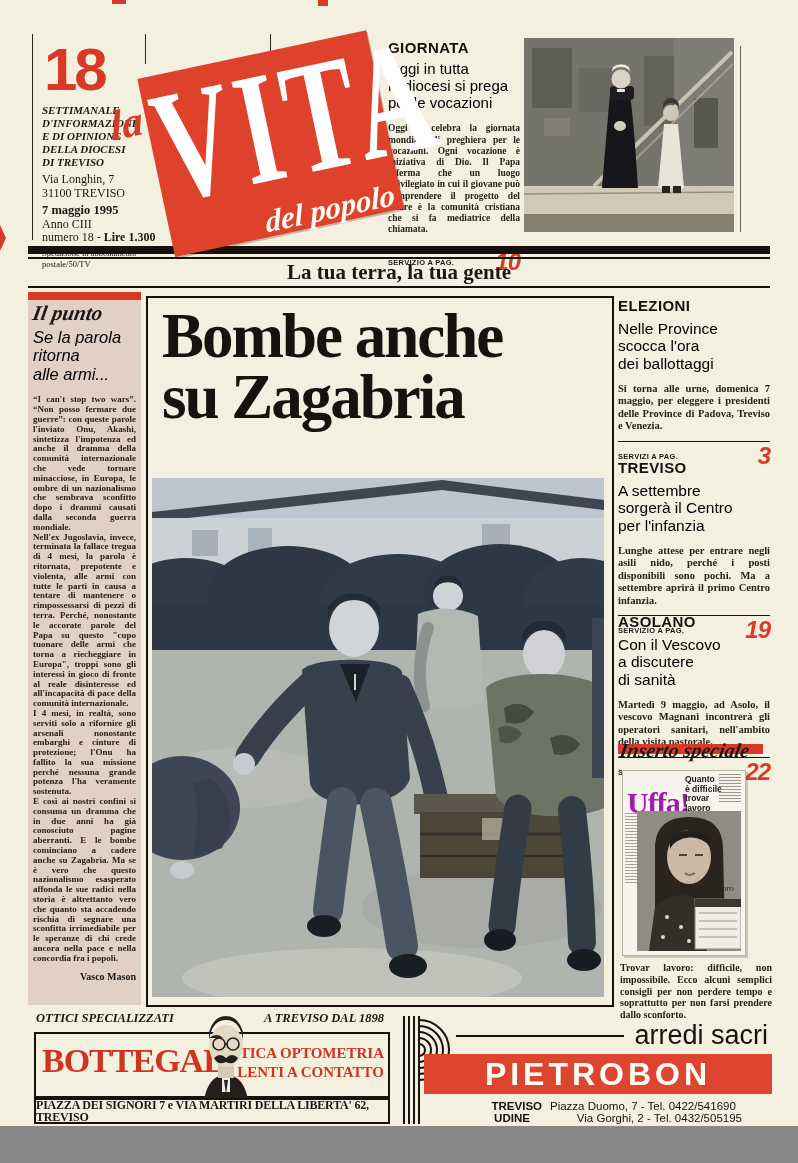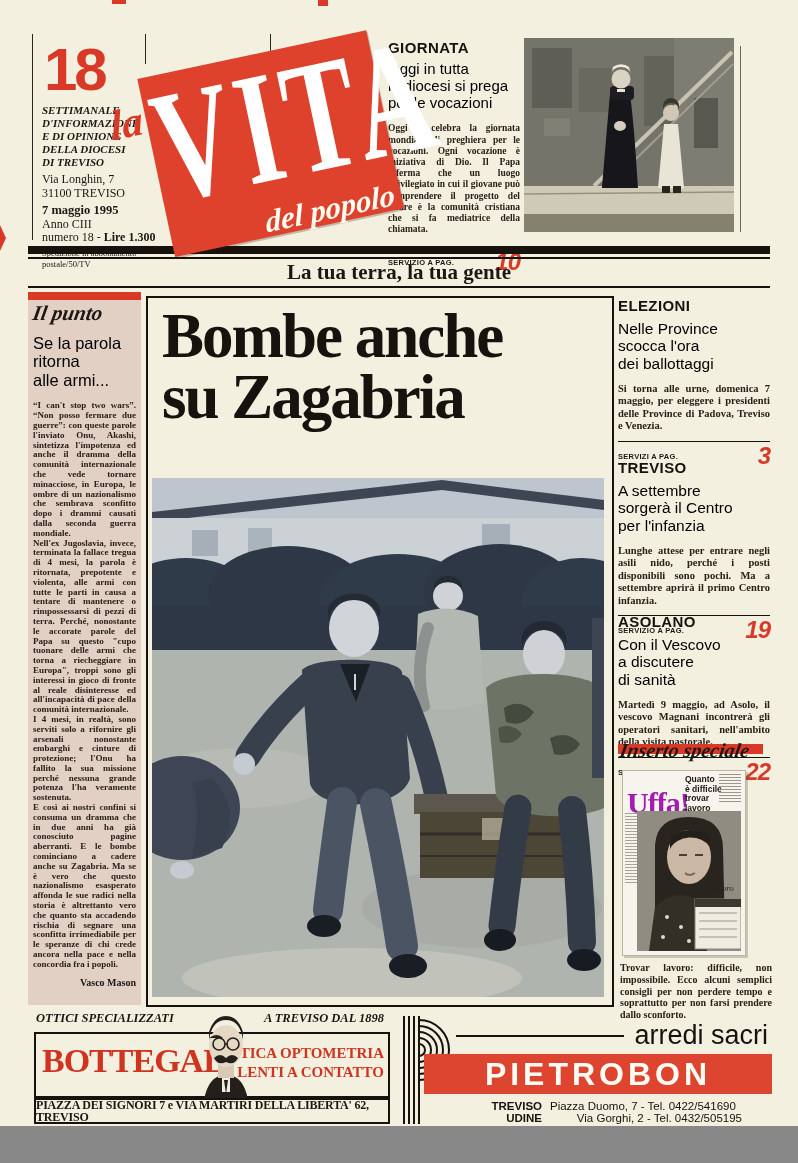--- a/index.html
+++ b/index.html
@@ -118,21 +118,21 @@
 
   <div class="abs" style="left:28px;top:246px;width:742px;height:8px;background:#17120e;z-index:2;"></div>
   <div class="abs" style="left:28px;top:257px;width:742px;height:2px;background:#17120e;z-index:2;"></div>
   <div class="abs" style="left:0;top:261px;width:798px;text-align:center;font:700 21px/1.1 'Liberation Serif',serif;">La tua terra, la tua gente</div>
   <div class="abs" style="left:28px;top:286px;width:742px;height:1.5px;background:#17120e;"></div>
 
   <div class="abs" style="left:28px;top:292px;width:113px;height:713px;background:var(--pink);overflow:hidden;">
     <div style="height:8px;background:var(--red);"></div>
     <div style="padding:3px 5px 0 5px;">
       <span class="script">Il punto</span>
-      <div class="sub-head pre" style="font-size:16.5px;margin-top:10px;">Se la parola
+      <div class="sub-head pre" style="font-size:16.5px;margin-top:4px;font-style:italic;">Se la parola
 ritorna
 alle armi...</div>
       <div class="body-txt" style="font-size:9px;line-height:1.09;margin-top:12px;">“I can't stop two wars”. “Non posso fermare due guerre”: con queste parole l'inviato Onu, Akashi, sintetizza l'impotenza ed anche il dramma della comunità internazionale che vede tornare minacciose, in Europa, le ombre di un nazionalismo che sembrava sconfitto dopo i drammi causati dalla seconda guerra mondiale.</div>
       <div class="body-txt" style="font-size:9px;line-height:1.09;">Nell'ex Jugoslavia, invece, terminata la fallace tregua di 4 mesi, la parola è ritornata, prepotente e violenta, alle armi con tutte le parti in causa a tentare di mantenere o rimpossessarsi di pezzi di terra. Perché, nonostante le accorate parole del Papa su questo "cupo tuonare delle armi che torna a riecheggiare in Europa", troppi sono gli interessi in gioco di fronte al reale disinteresse ed all'incapacità di pace della comunità internazionale.</div>
       <div class="body-txt" style="font-size:9px;line-height:1.09;">I 4 mesi, in realtà, sono serviti solo a rifornire gli arsenali nonostante embarghi e cinture di protezione; l'Onu ha fallito la sua missione perché nessuna grande potenza l'ha veramente sostenuta.</div>
       <div class="body-txt" style="font-size:9px;line-height:1.09;">E così ai nostri confini si consuma un dramma che in due anni ha già conosciuto pagine aberranti. E le bombe cominciano a cadere anche su Zagabria. Ma se è vero che questo nazionalismo esasperato affonda le sue radici nella storia è altrettanto vero che quanto sta accadendo rischia di segnare una sconfitta irrimediabile per le speranze di chi crede ancora nella pace e nella concordia fra i popoli.</div>
       <div style="text-align:right;font:700 10px/1 'Liberation Serif',serif;margin-top:8px;">Vasco Mason</div>
     </div>
   </div>
 
@@ -322,21 +322,21 @@
     <div class="abs" style="left:60px;top:10px;width:312px;display:flex;align-items:center;justify-content:flex-end;gap:10px;">
       <div style="flex:1;height:2px;background:#17120e;"></div>
       <span style="font:400 27px/1 'Liberation Sans',sans-serif;color:#17120e;">arredi sacri</span>
     </div>
     <div class="abs" style="left:60px;top:88px;width:312px;font-family:'Liberation Sans',sans-serif;font-size:11.5px;color:#17120e;">
       <div style="display:flex;justify-content:flex-end;gap:8px;">
         <b style="width:60px;text-align:right;">TREVISO</b>
         <span style="width:218px;">Piazza Duomo, 7 - Tel. 0422/541690</span>
       </div>
       <div style="display:flex;justify-content:flex-end;gap:8px;">
-        <b style="width:60px;text-align:right;">UDINE</b>
+        <b style="width:60px;text-align:center;">UDINE</b>
         <span style="width:218px;text-align:right;padding-right:26px;box-sizing:border-box;">Via Gorghi, 2 - Tel. 0432/505195</span>
       </div>
     </div>
   </div>
 
   <div class="abs" style="left:112px;top:0;width:14px;height:4px;background:var(--red);"></div>
   <div class="abs" style="left:318px;top:0;width:10px;height:6px;background:var(--red);"></div>
   <div class="abs" style="left:0px;top:225px;width:6px;height:26px;background:var(--red);clip-path:polygon(0 0,100% 50%,0 100%);"></div>
 </div>
 

